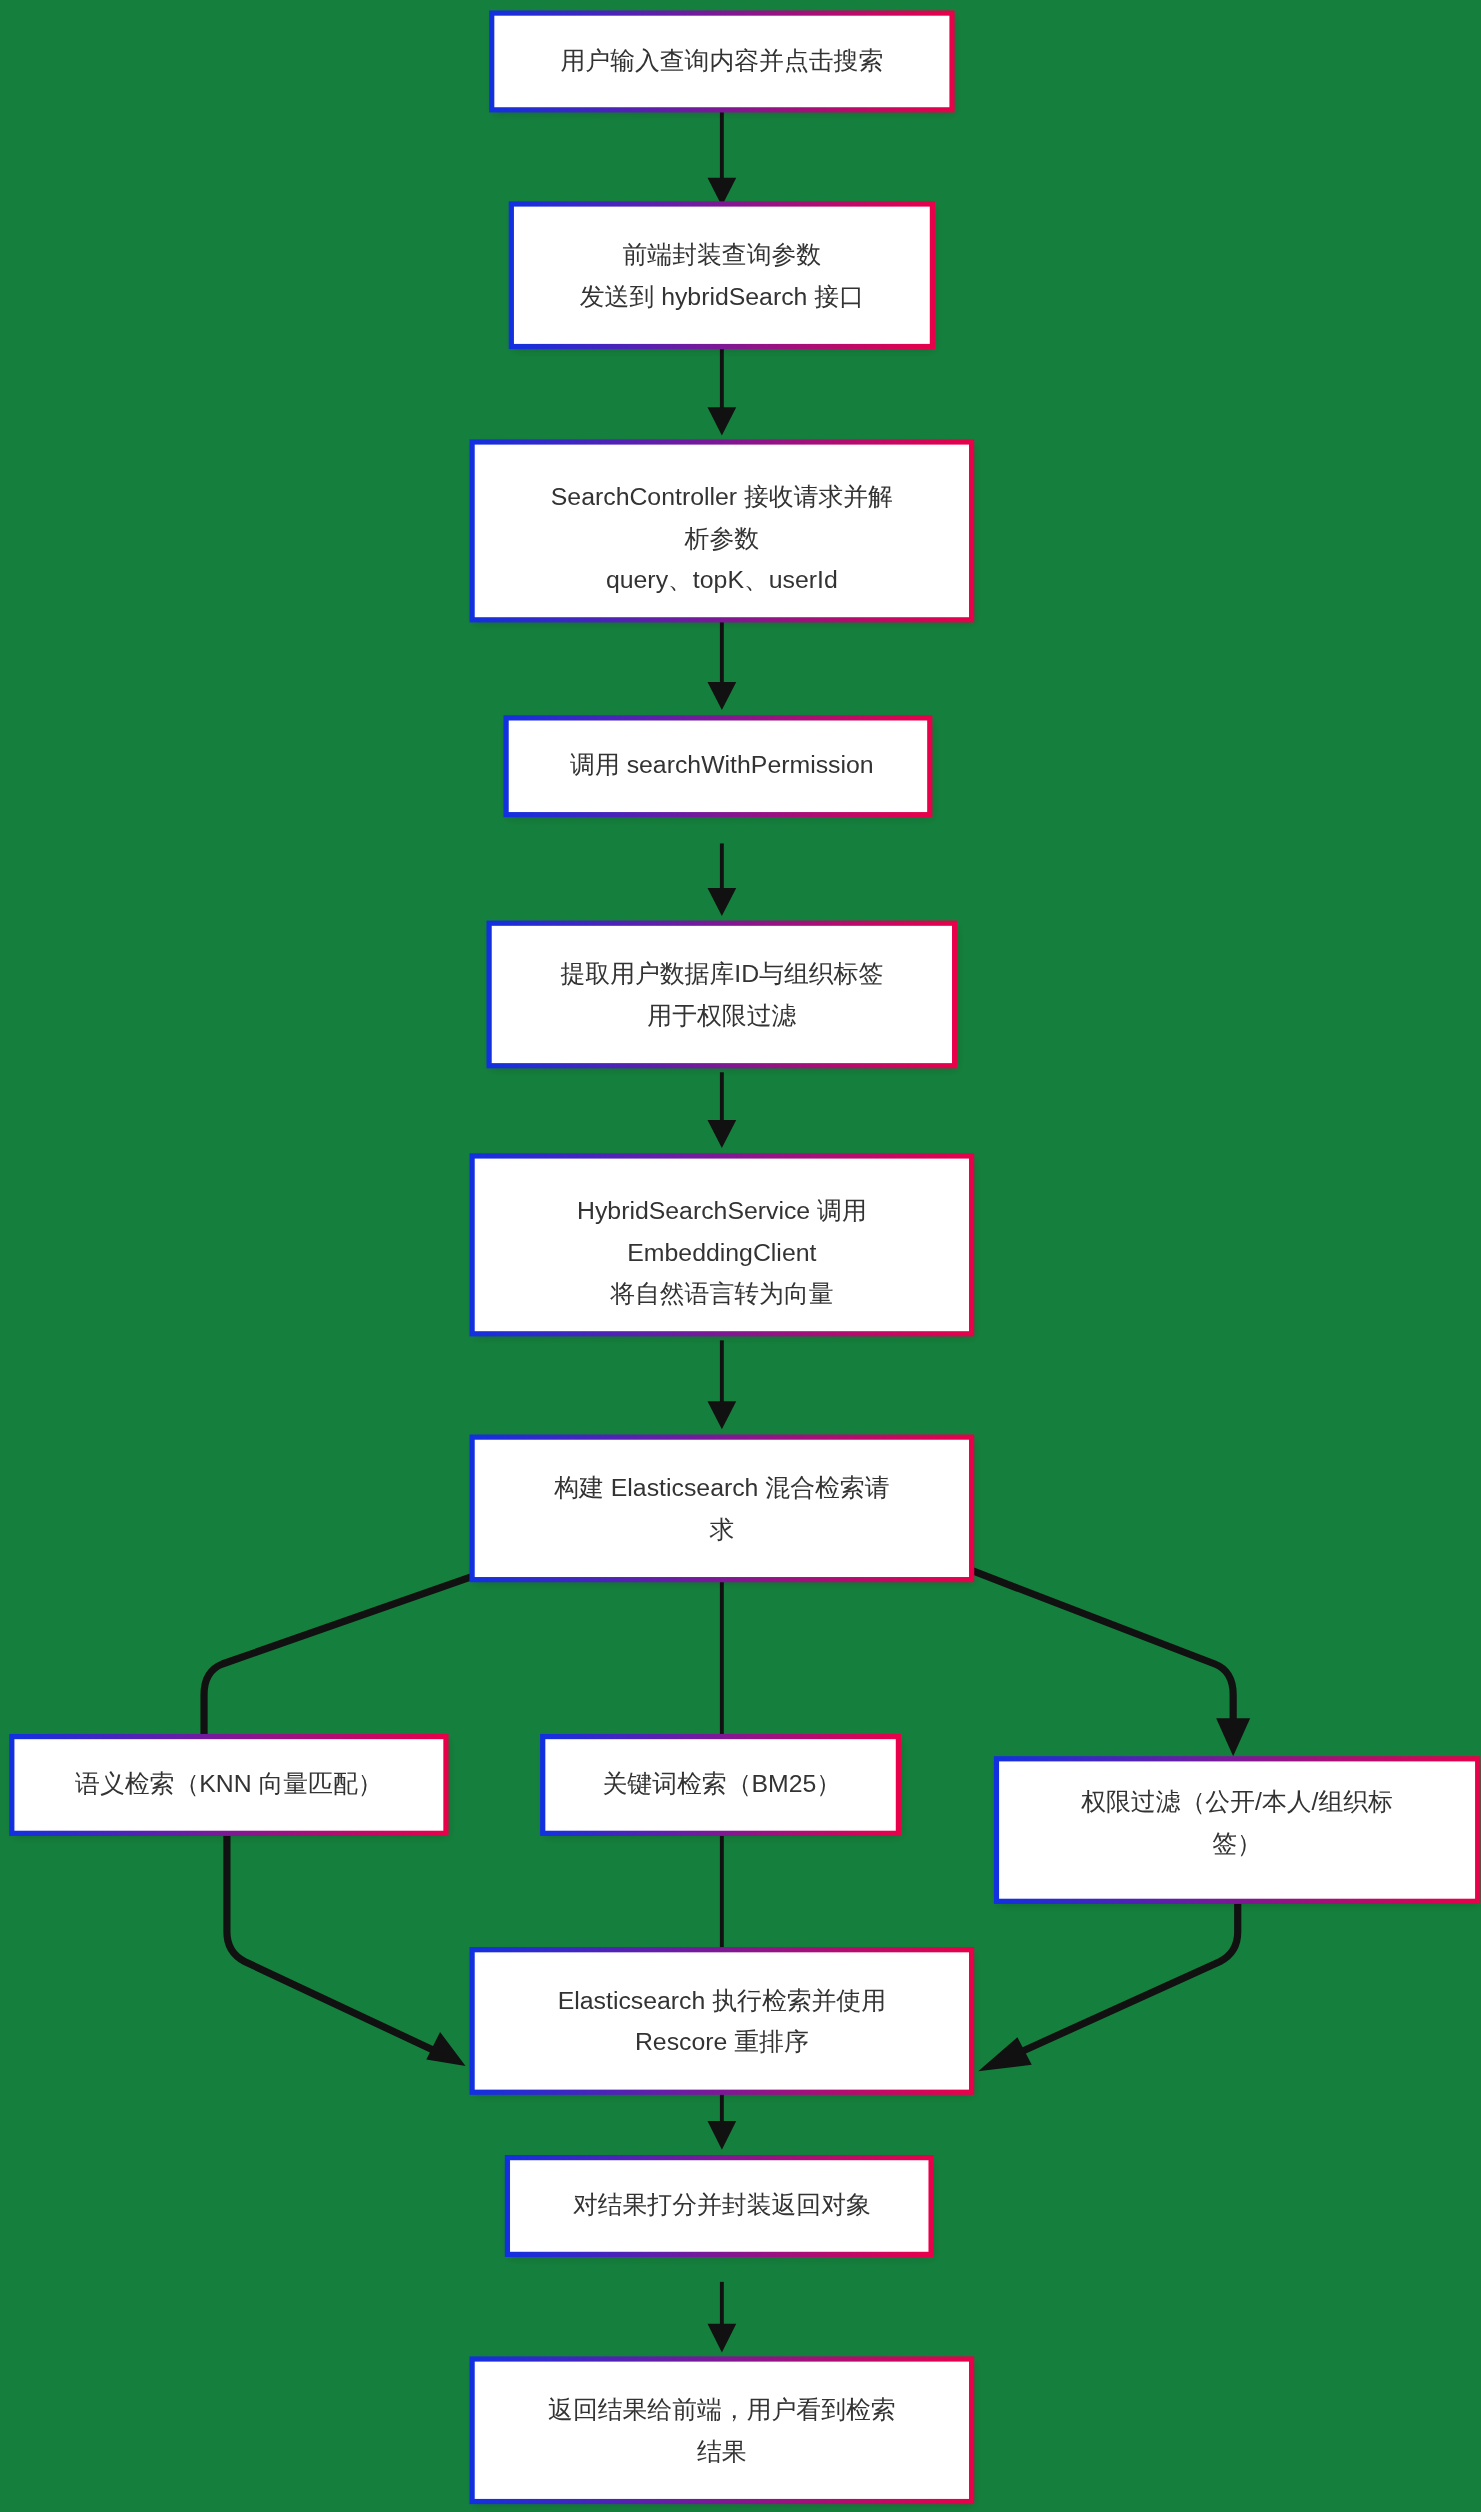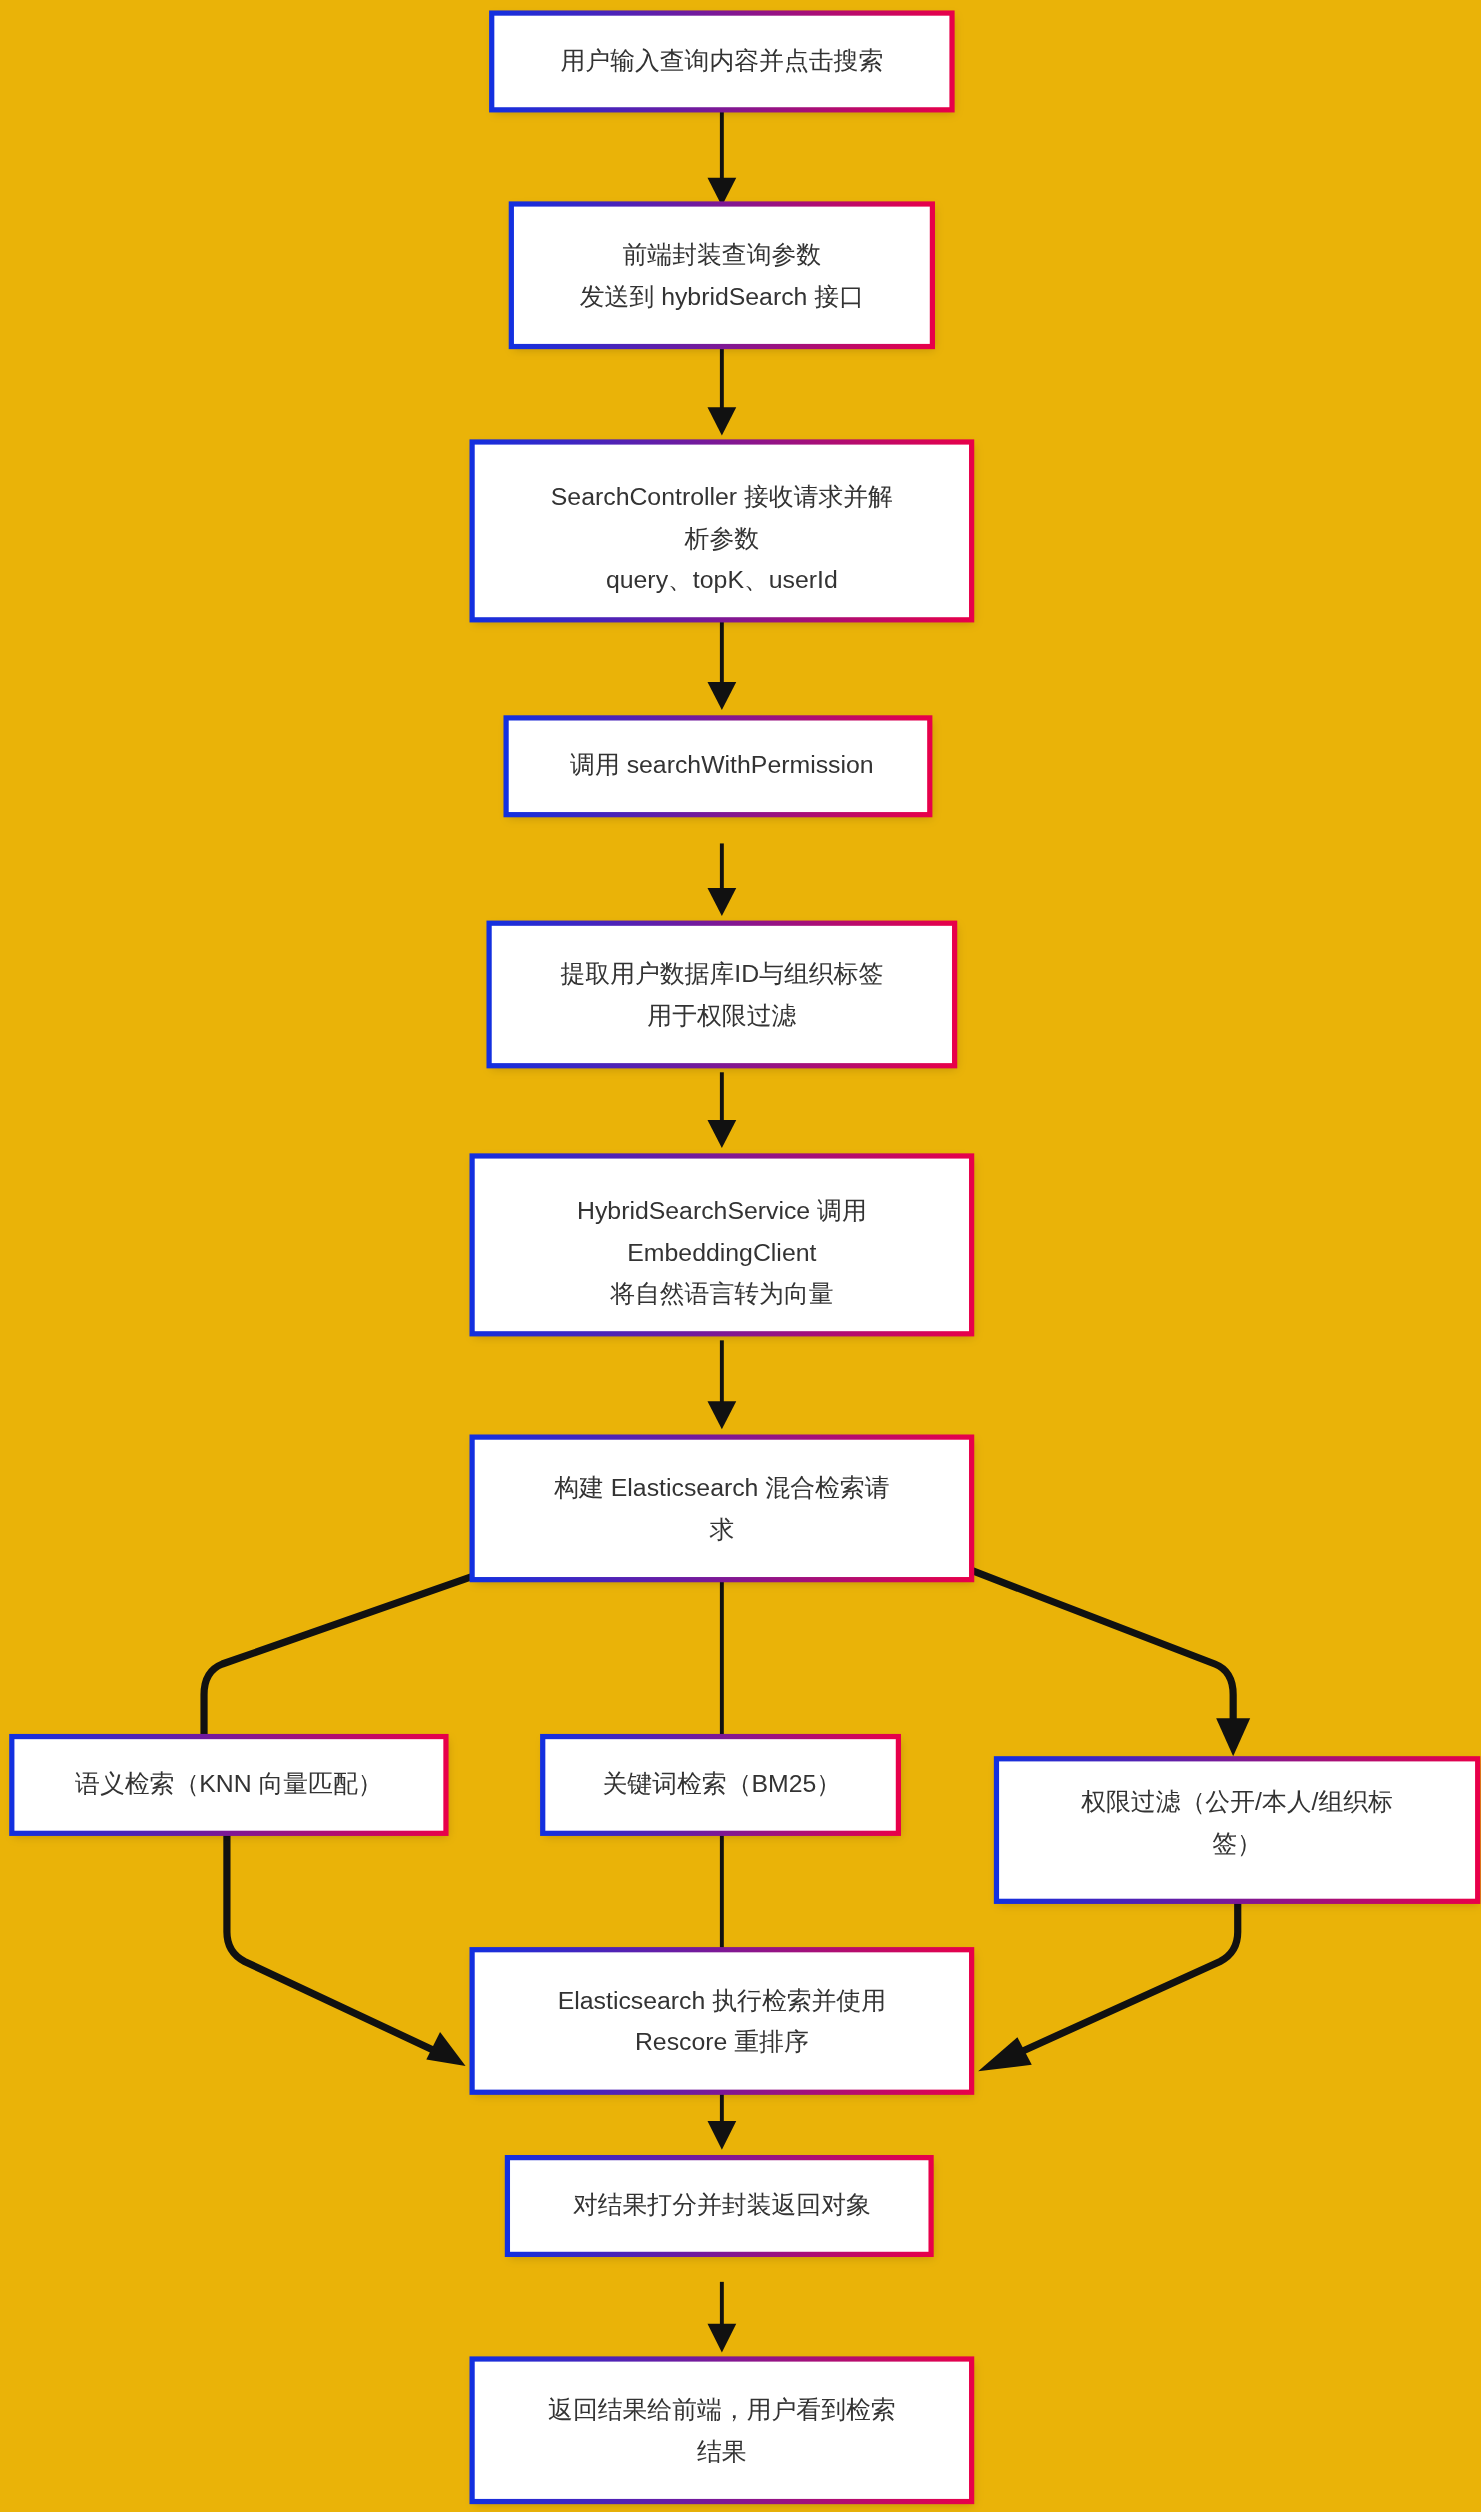--- a/index.html
+++ b/index.html
@@ -11,21 +11,21 @@
   body {
     width: 1481px;
     height: 2512px;
     font-family: "Liberation Sans", "DejaVu Sans", sans-serif;
     overflow: hidden;
   }
   #flow-root {
     position: relative;
     width: 1481px;
     height: 2512px;
-    background: #eab308;
+    background: #15803d;
   }
   svg.flow-canvas {
     position: absolute;
     top: 0;
     left: 0;
     width: 1481px;
     height: 2512px;
     display: block;
   }
   .node-label {

